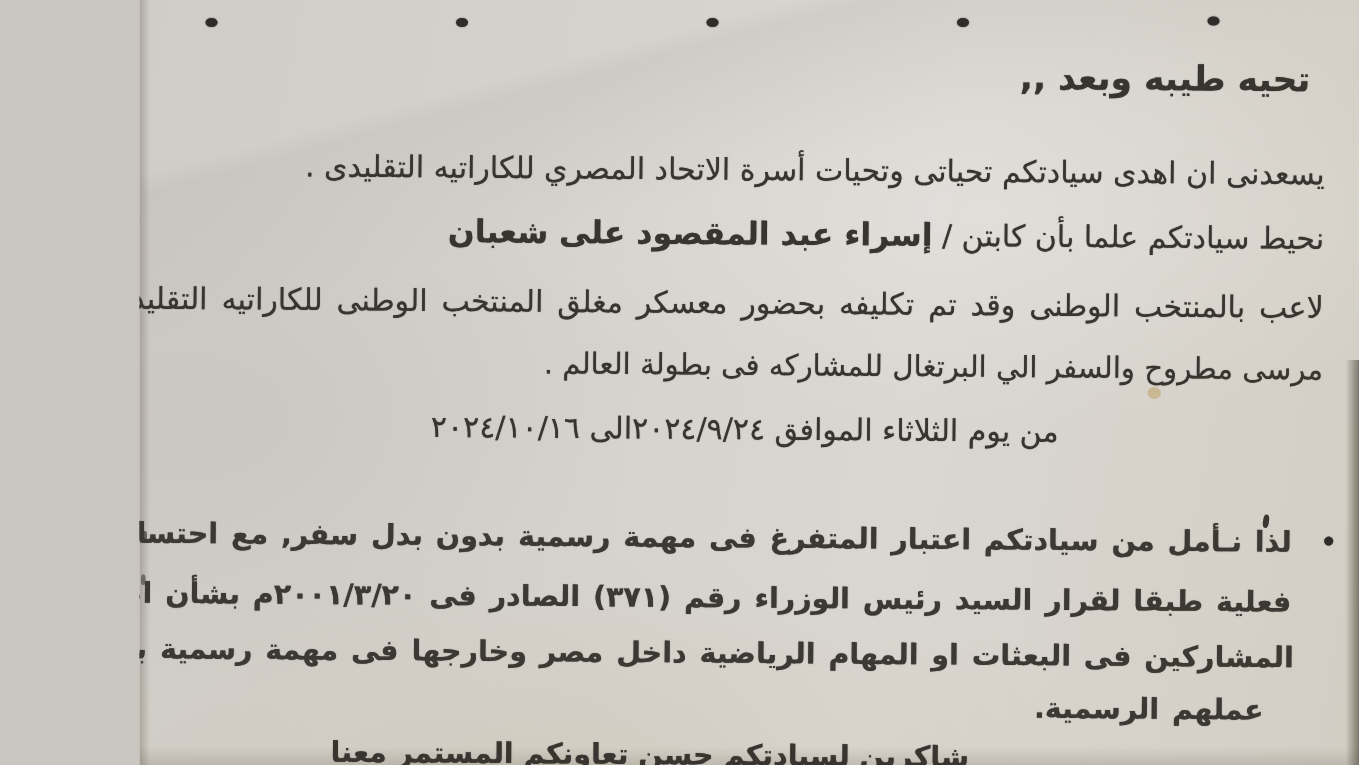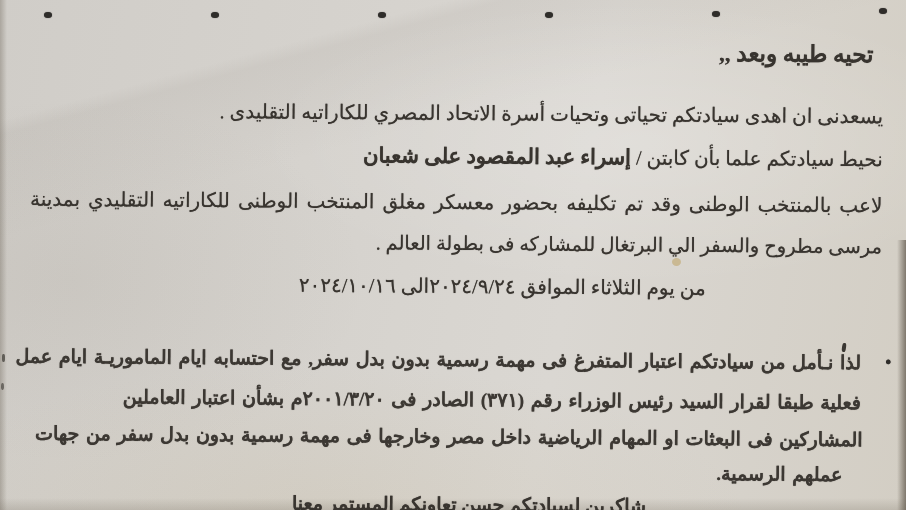--- a/index.html
+++ b/index.html
@@ -3,31 +3,30 @@
 <meta charset="utf-8">
 <style>
   html, body {
     margin: 0;
     padding: 0;
     background: #c9c6c1;
     font-family: "DejaVu Sans", "Liberation Sans", sans-serif;
   }
   .page {
     position: relative;
-    width: 906px;
+    width: 813px;
     height: 510px;
     overflow: hidden;
     direction: rtl;
     background:
       radial-gradient(ellipse 60% 40% at 70% 28%, rgba(255,255,255,0.20), transparent 70%),
       radial-gradient(ellipse 50% 55% at 8% 55%, rgba(135,126,112,0.10), transparent 65%),
       radial-gradient(ellipse 70% 45% at 35% 102%, rgba(192,176,140,0.20), transparent 68%),
       linear-gradient(165deg, rgba(0,0,0,0) 16%, rgba(110,100,90,0.07) 18%, rgba(0,0,0,0) 32%),
       linear-gradient(100deg, #d0cdc8 0%, #d6d3ce 40%, #dad7d2 62%, #d3cec4 100%);
-    font-family: Liberation Serif, serif;
   }
   
   .edge-left {
     position: absolute; left: 0; top: 0; bottom: 0; width: 7px;
     background: linear-gradient(to right, rgba(110,102,90,0.38), rgba(110,102,90,0));
   }
   .edge-right {
     position: absolute; right: 0; top: 240px; bottom: 0; width: 9px;
     background: linear-gradient(to left, rgba(75,66,54,0.62), rgba(75,66,54,0));
   }

